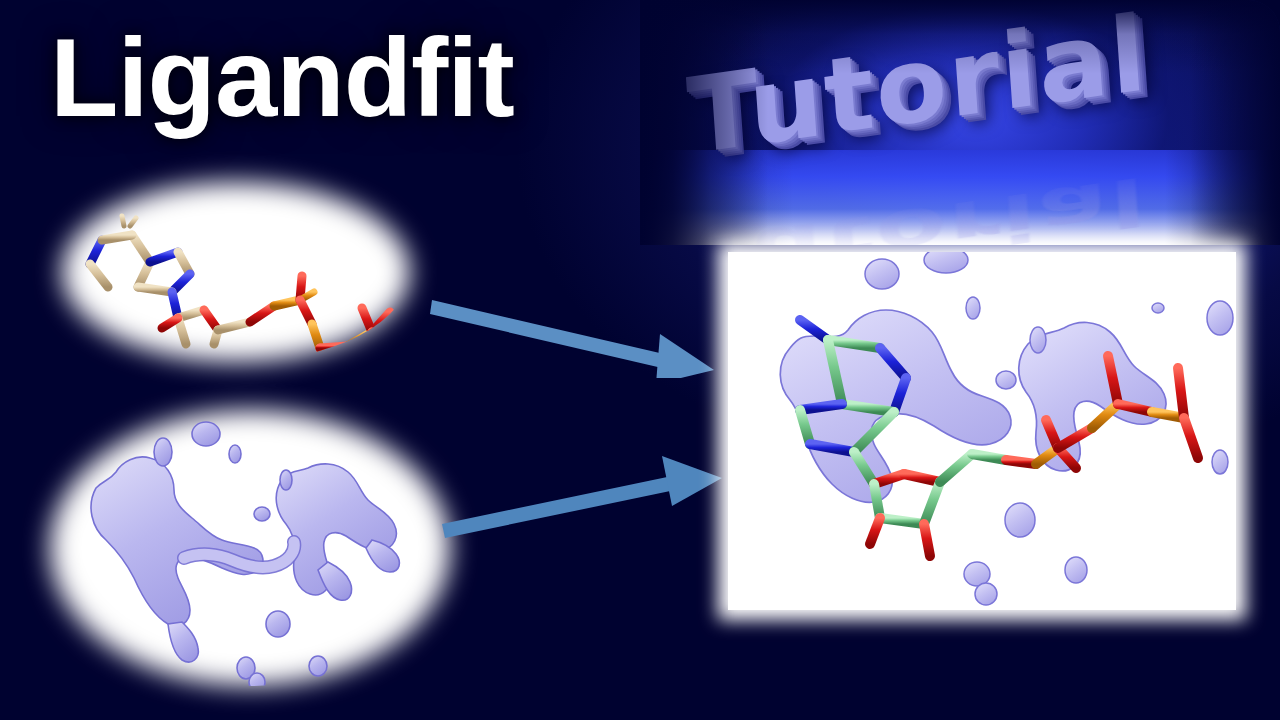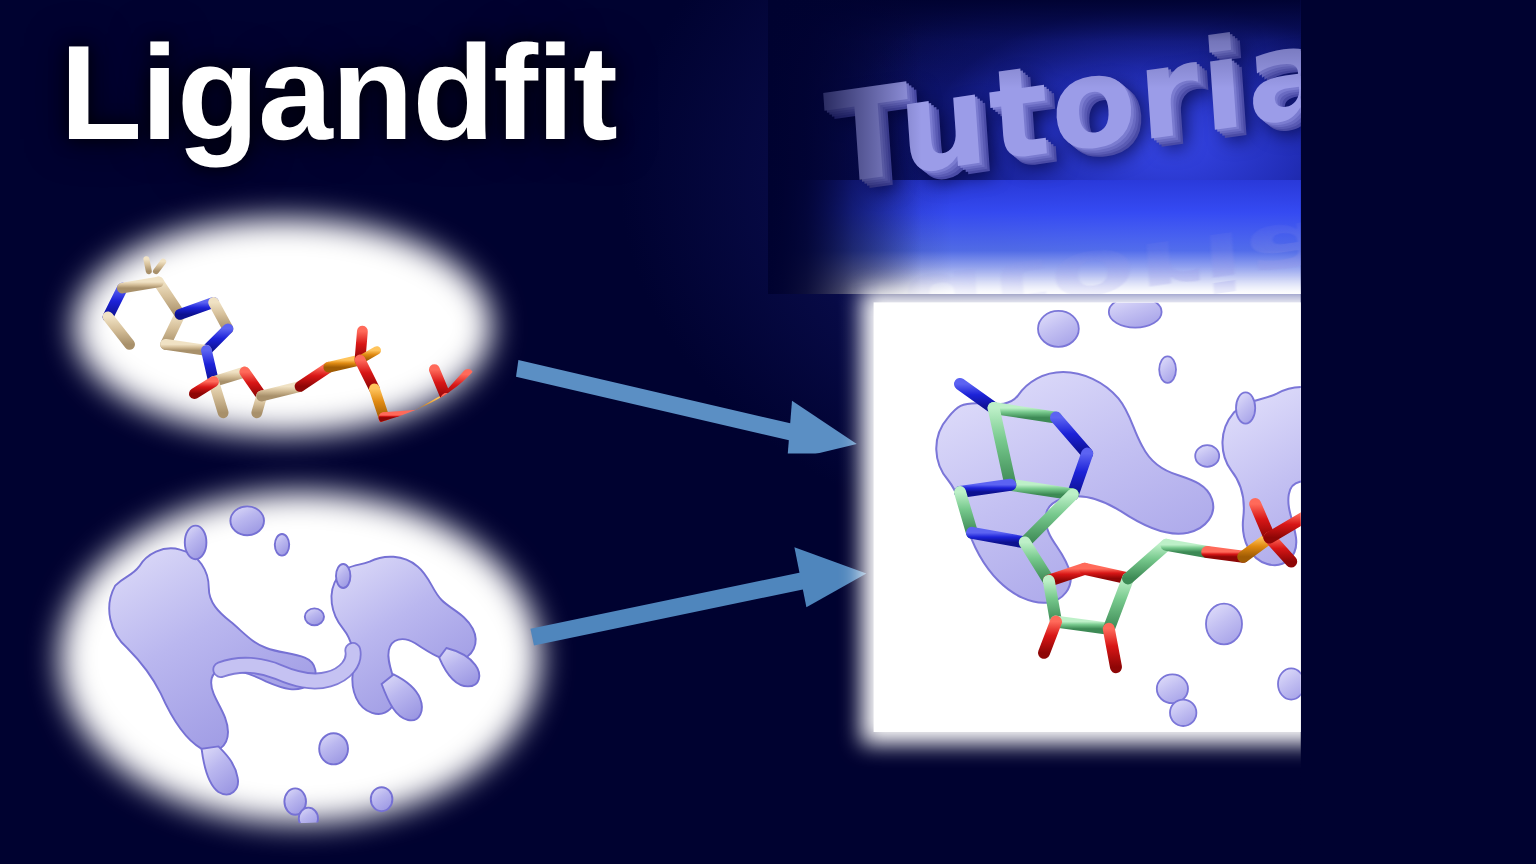--- a/index.html
+++ b/index.html
@@ -1,21 +1,22 @@
 <!DOCTYPE html>
 <html><head>
 <meta charset="utf-8">
 <style>
   html,body{margin:0;padding:0;background:#000230;}
   #stage{
-    position:relative;width:1084px;height:720px;overflow:hidden;
+    position:relative;width:1280px;height:720px;overflow:hidden;
     background:
       radial-gradient(ellipse 620px 420px at 1000px 150px, #1d2bb8 0%, #10197e 26%, #070a45 55%, #000230 78%),
       #000230;
     font-family:"Liberation Sans", sans-serif;
+    border-radius:32px;
   }
 
   
   #title{
     position:absolute;left:50px;top:22px;
     font-size:112px;font-weight:bold;color:#ffffff;
     letter-spacing:-1px;line-height:1;
     text-shadow:0 0 14px rgba(0,0,0,.85), 0 0 34px rgba(0,0,0,.55);
     white-space:nowrap;
   }

